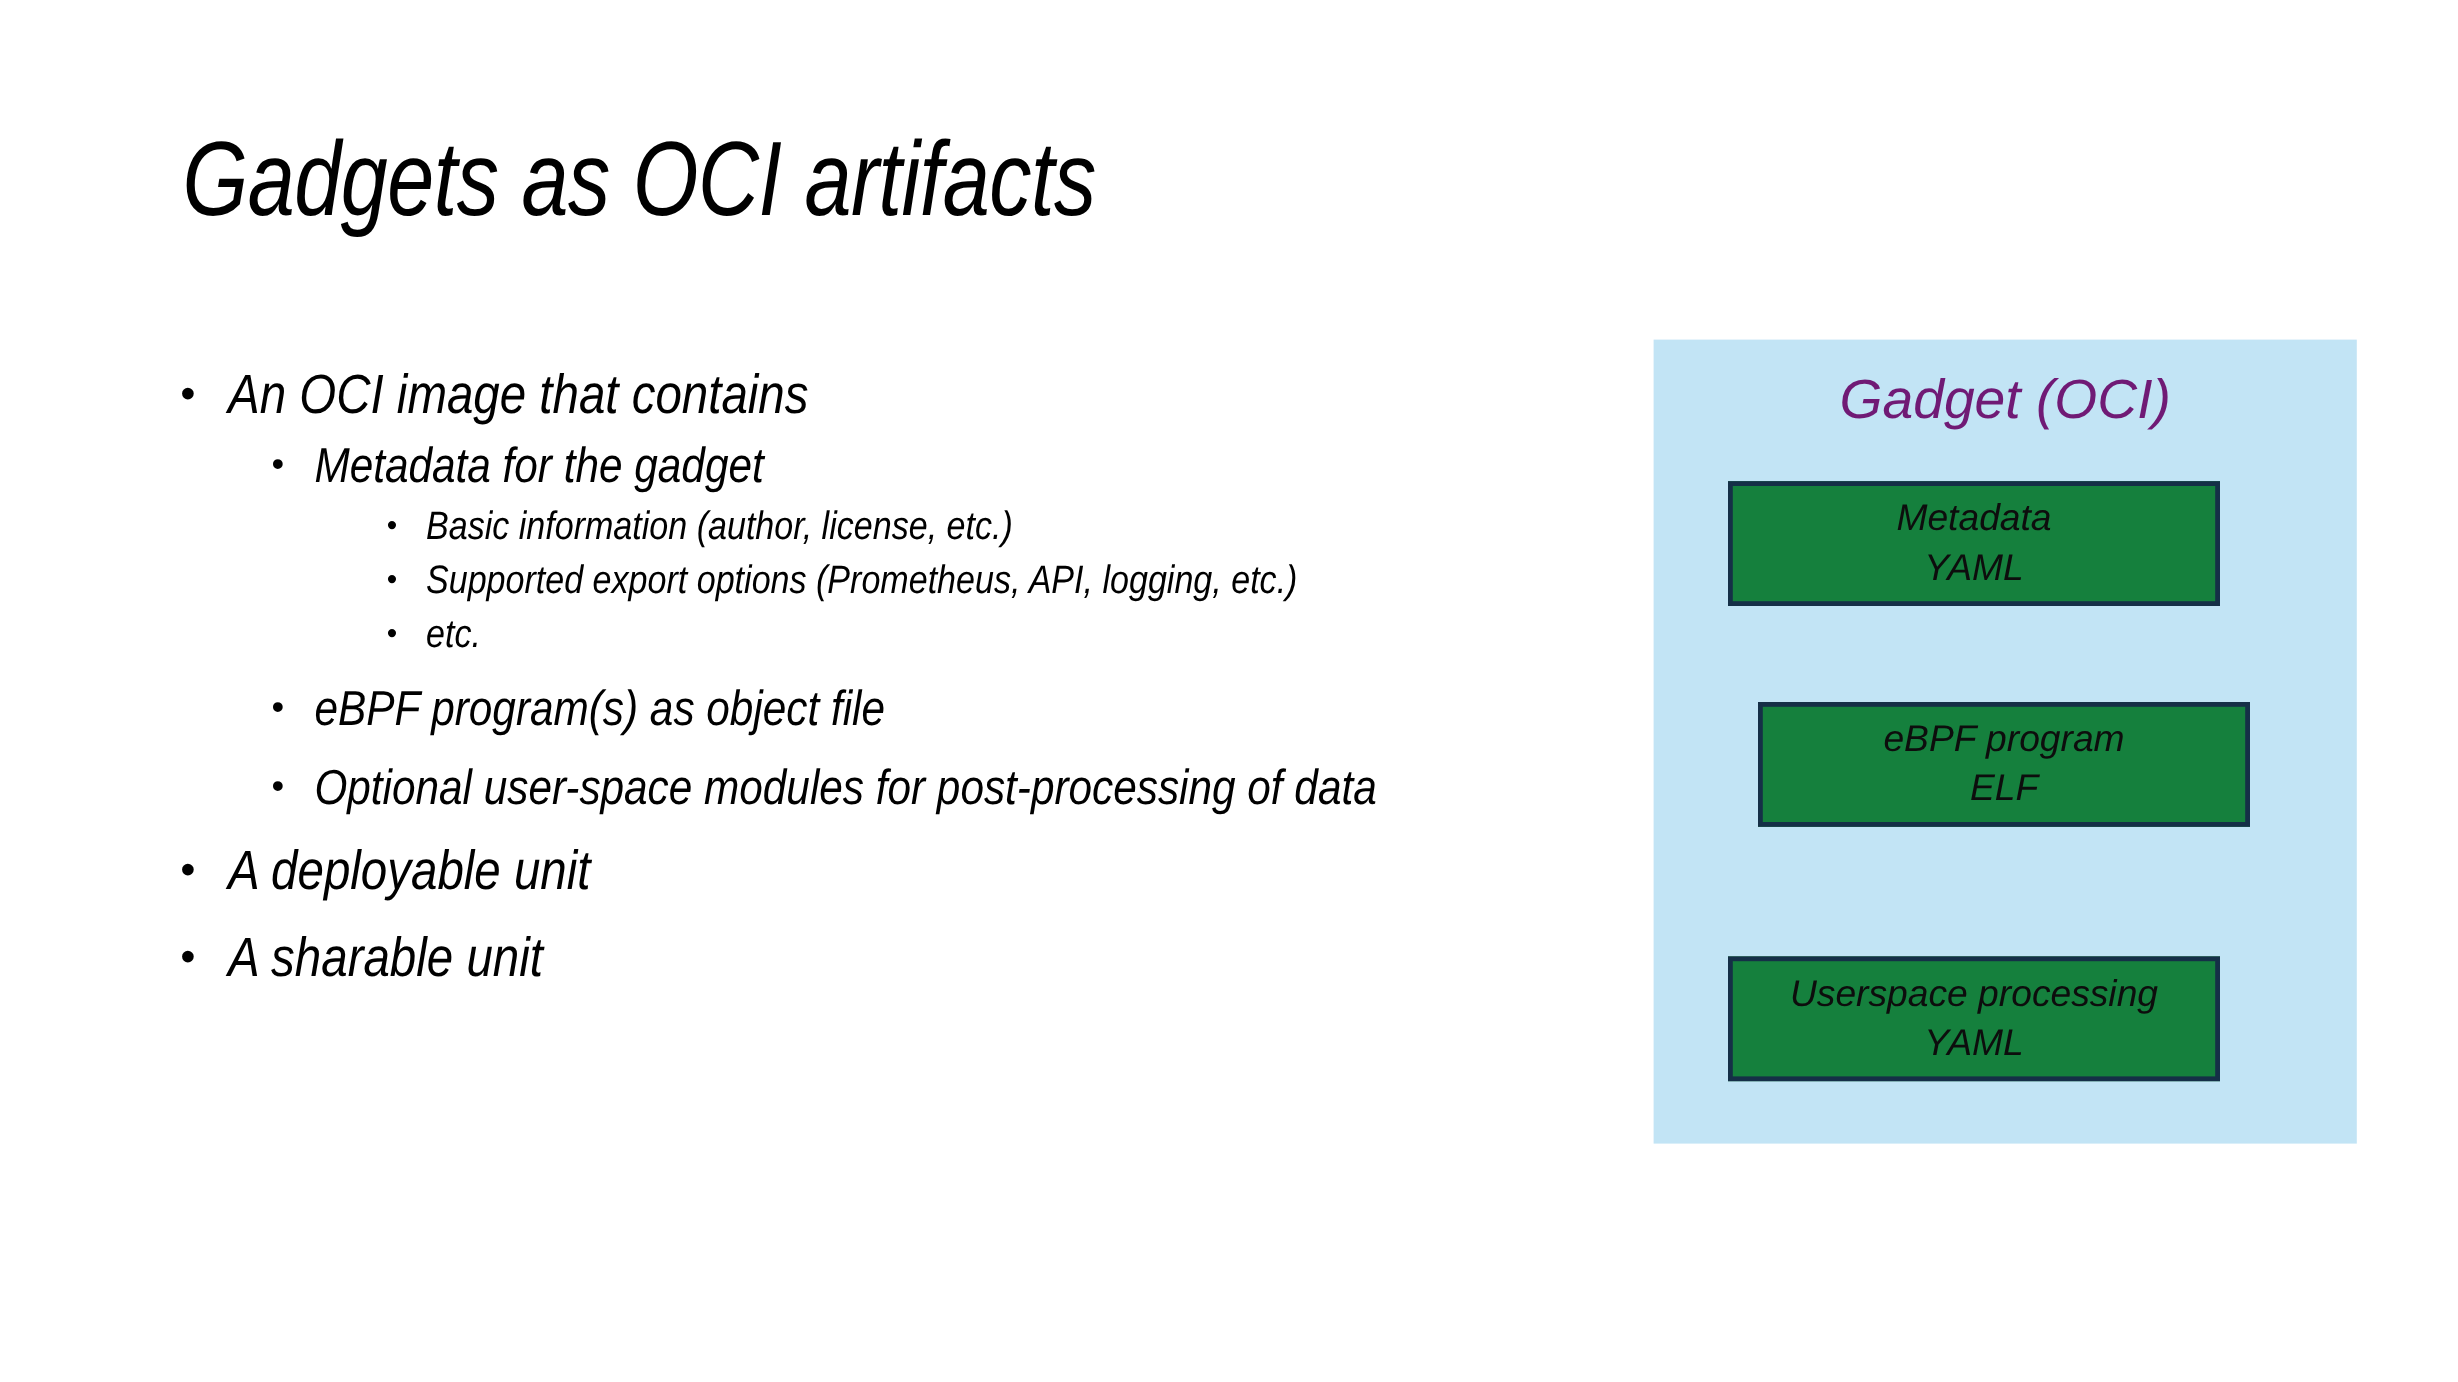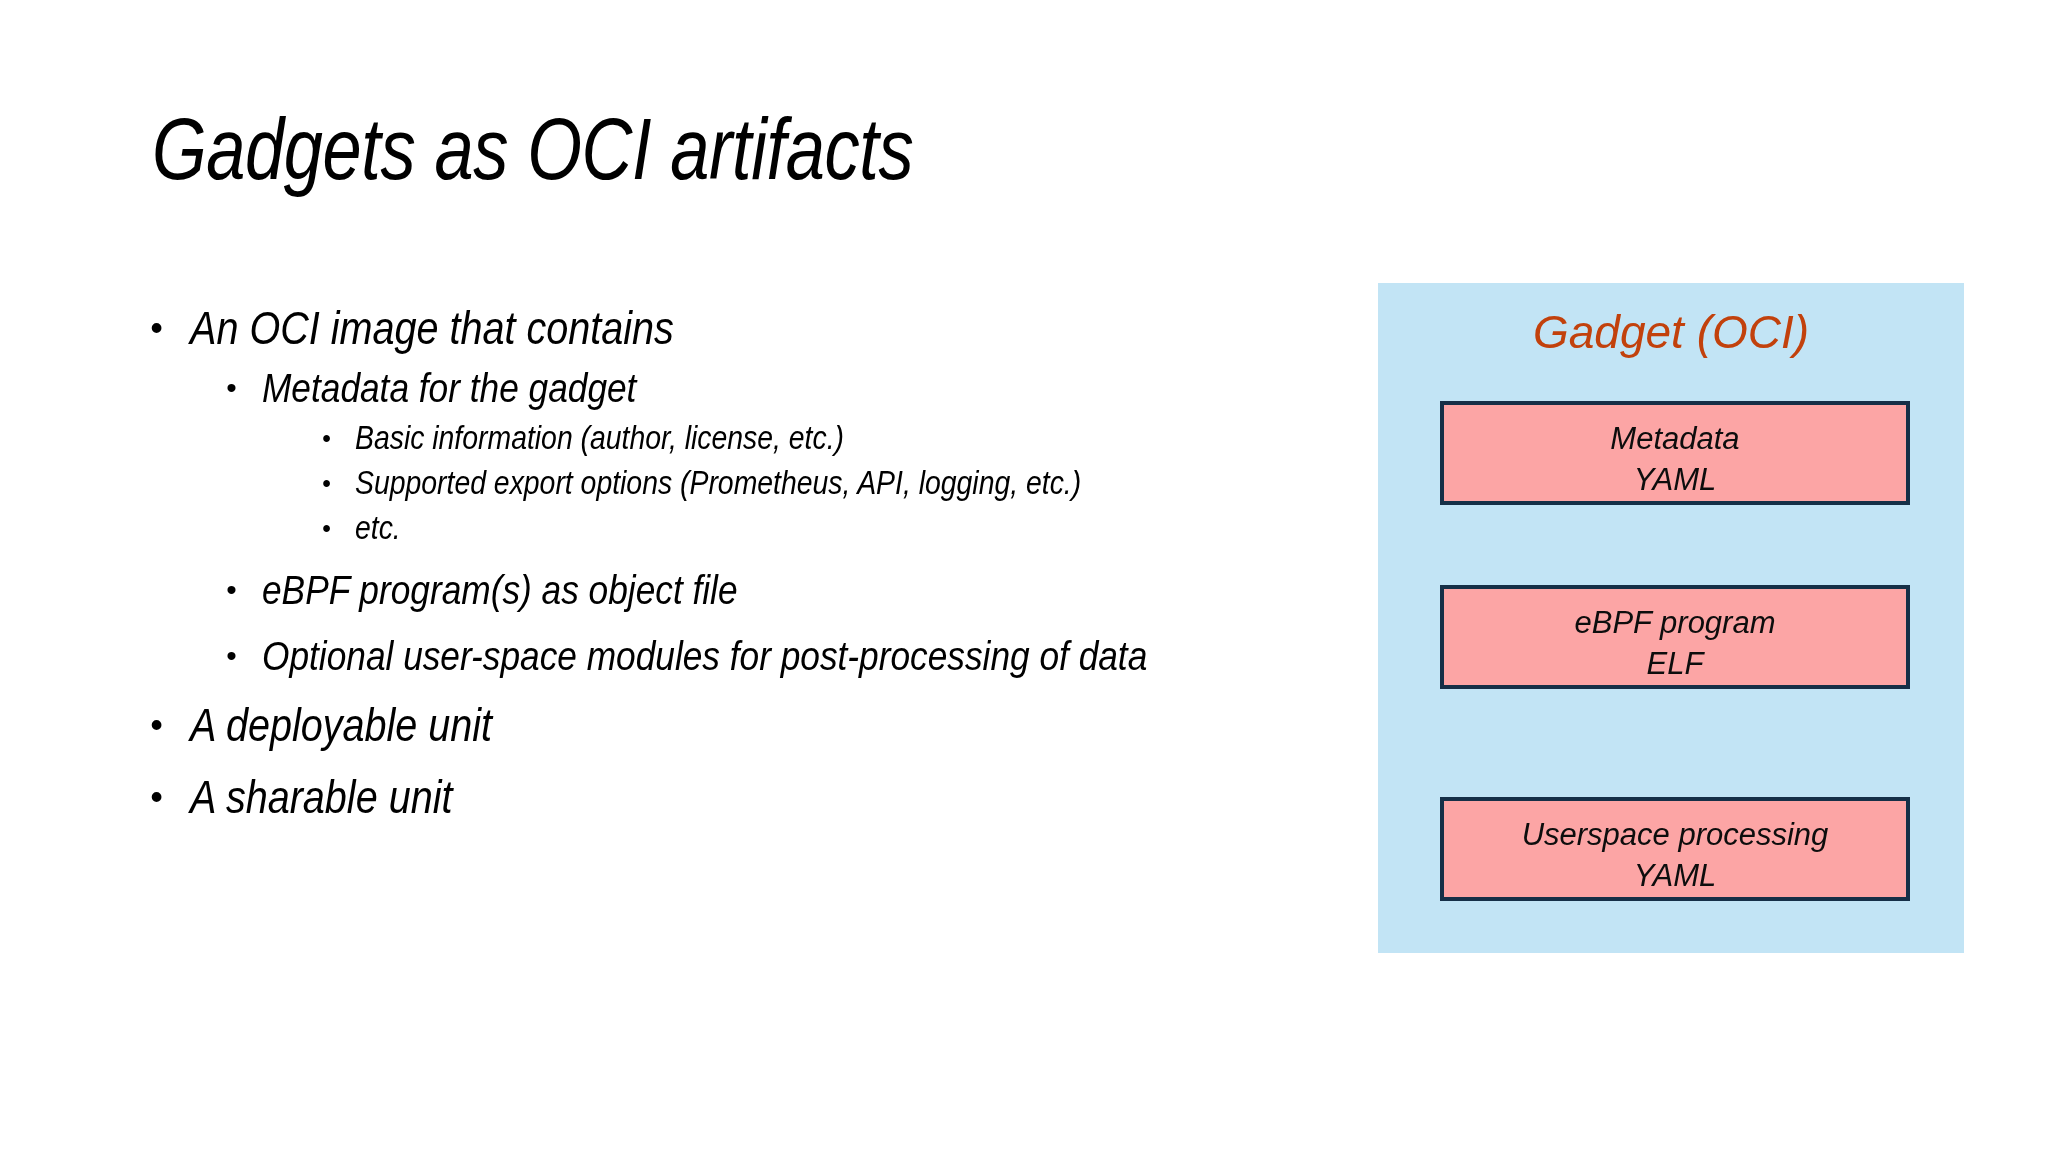--- a/index.html
+++ b/index.html
@@ -137,45 +137,45 @@
   .diagram-title {
     position: absolute;
     left: 0;
     top: 24px;
     width: 100%;
     text-align: center;
     font-family: "Liberation Sans", sans-serif;
     font-size: 46px;
     line-height: 1.1;
     font-weight: 400;
-    color: #c2410c;
+    color: #701a75;
   }
 
   .layer-box {
     position: absolute;
     left: 62px;
-    width: 470px;
+    width: 410px;
     height: 104px;
     box-sizing: border-box;
-    background: #fca5a5;
+    background: #15803d;
     border: 4px solid #152f47;
     display: flex;
     flex-direction: column;
     align-items: center;
-    justify-content: flex-end;
+    justify-content: center;
     font-family: "Liberation Sans", sans-serif;
     font-size: 31px;
     line-height: 1.32;
     color: #0d0d0d;
   }
 
   .layer-box .ln { display: block; }
 
   #layer-0 { top: 118px; }
-  #layer-1 { top: 302px; }
+  #layer-1 { top: 302px; margin-left: 25px; }
   #layer-2 { top: 514px; }
 </style>
 </head>
 <body>
 
 <div class="slide">
 
   <div class="slide-title">Gadgets as OCI artifacts</div>
 
   <div class="body-content">

